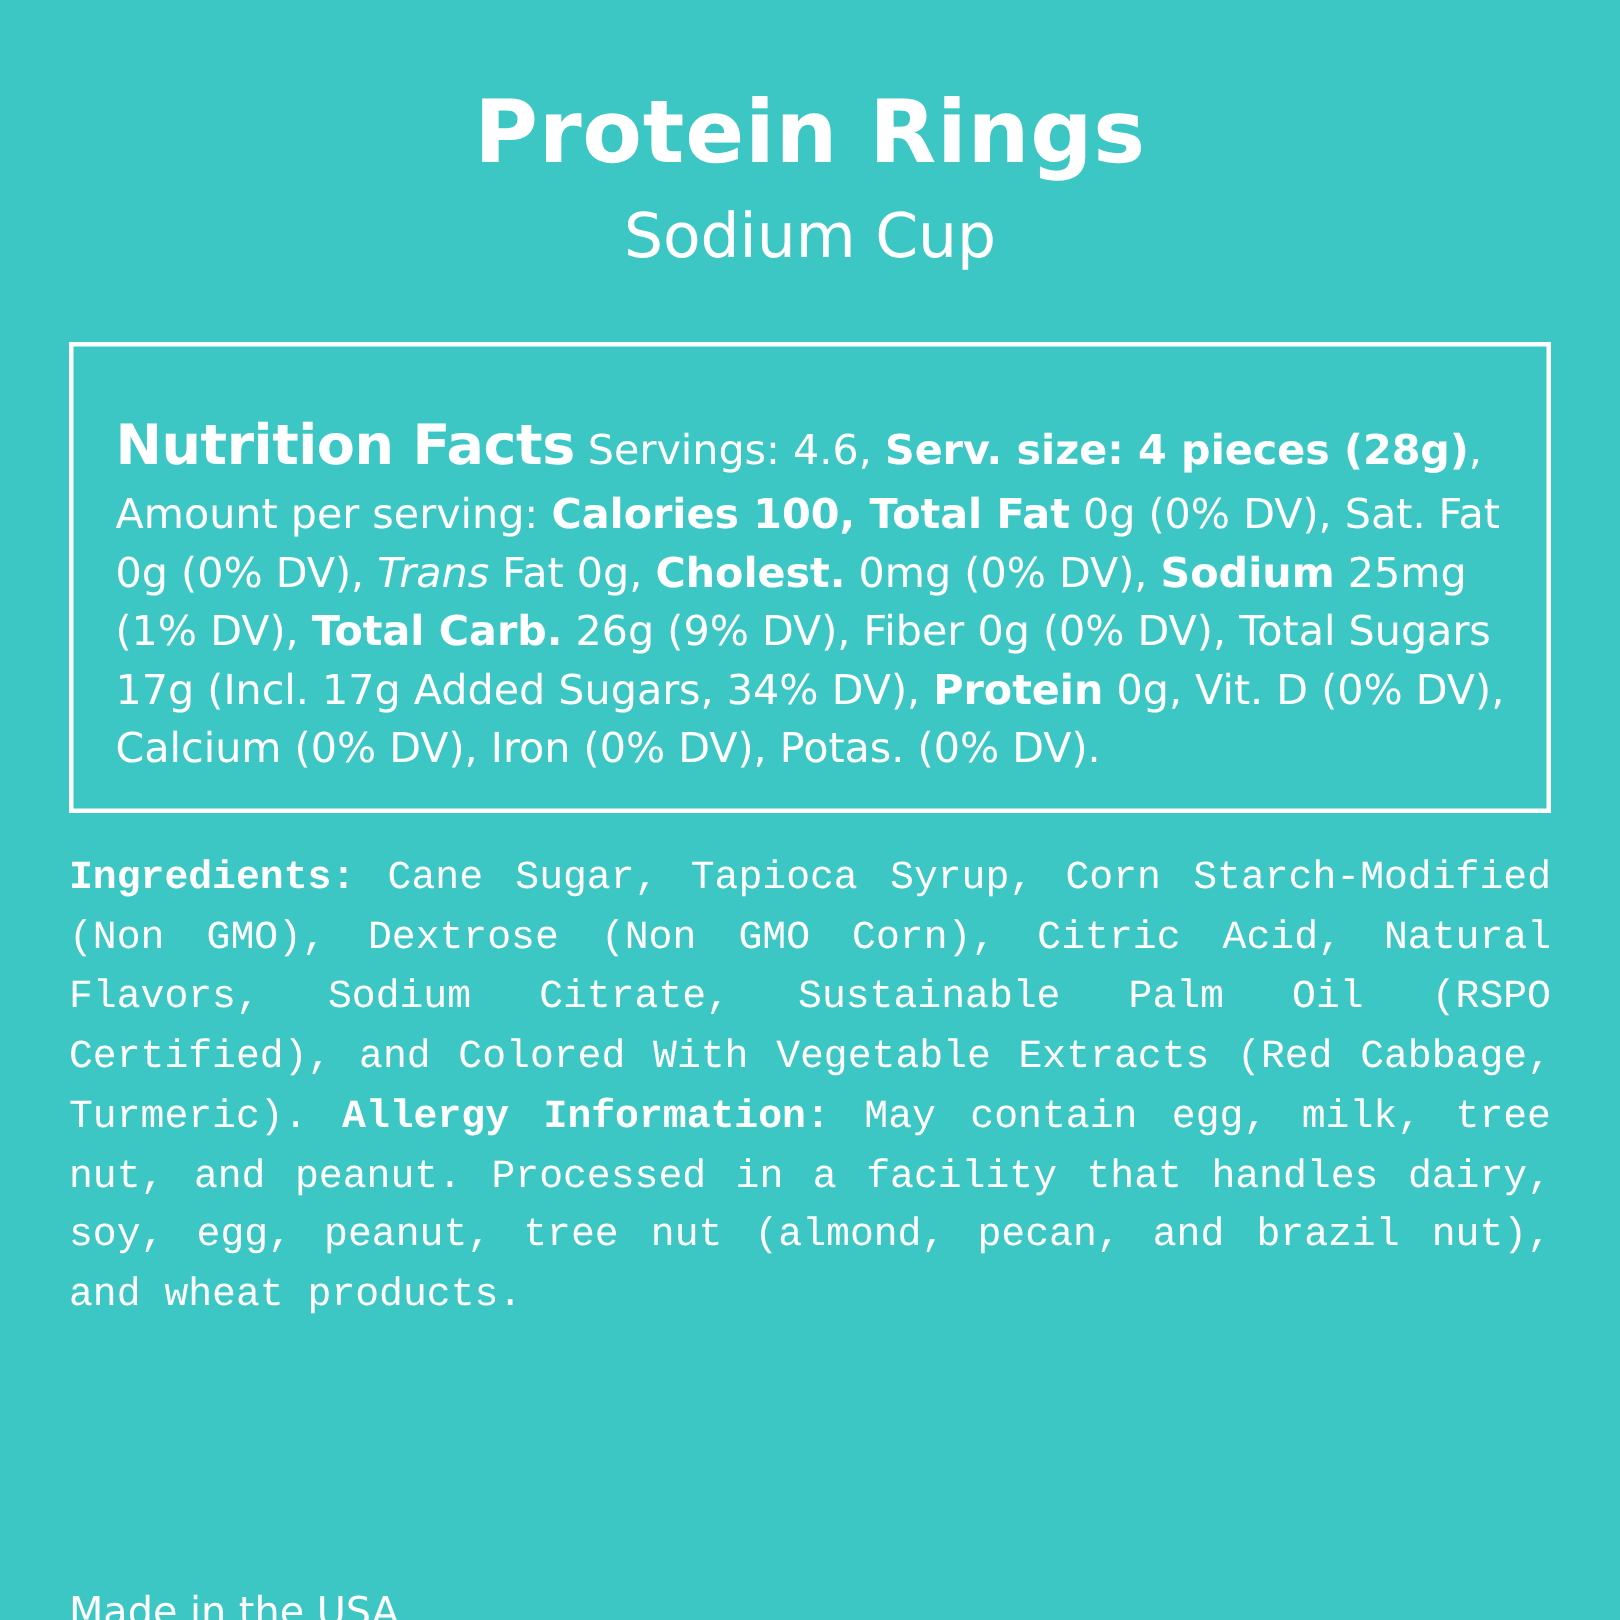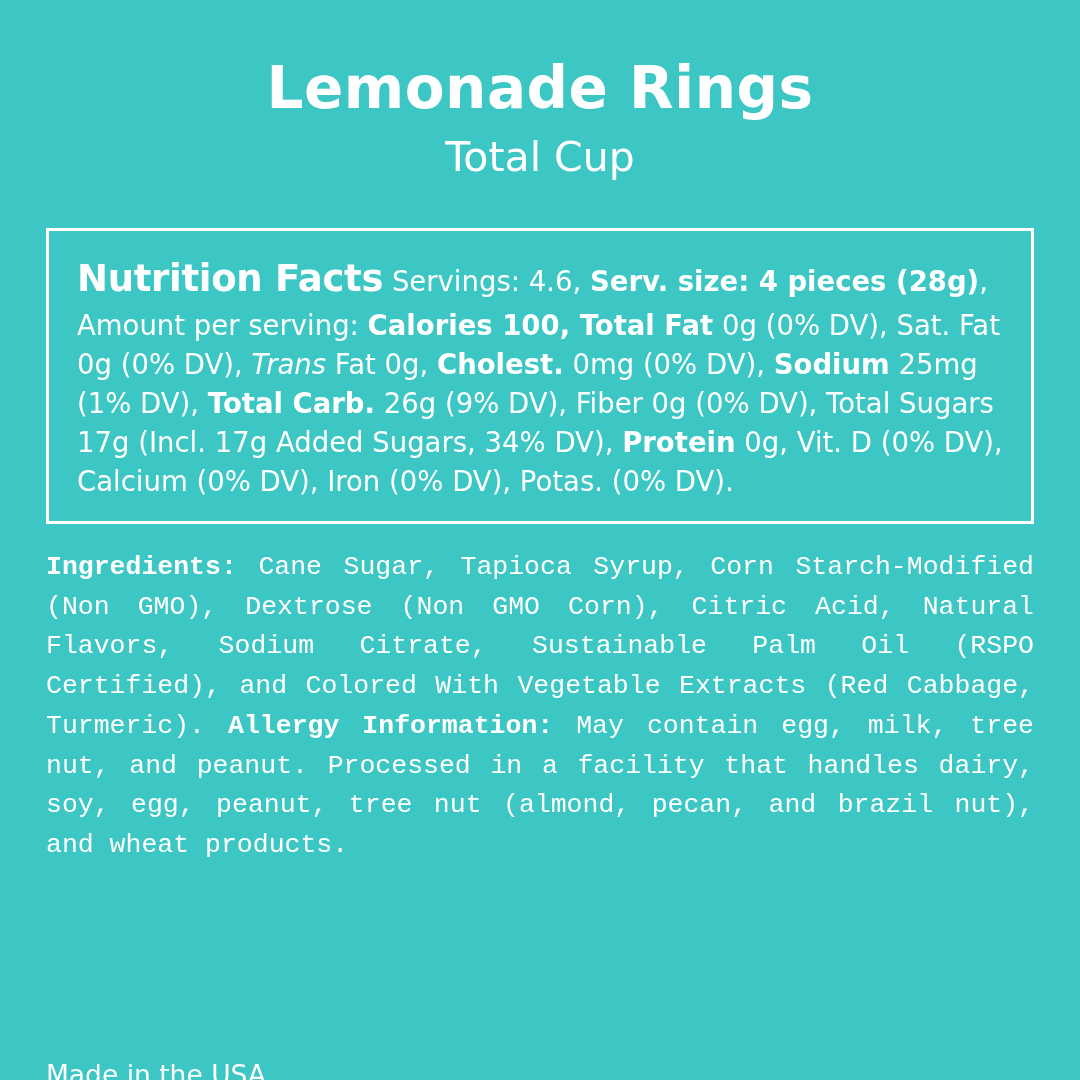--- a/index.html
+++ b/index.html
@@ -35,21 +35,21 @@
     font-size: 41px;
     font-weight: normal;
     line-height: 1.1;
     margin-top: 16px;
     color: #ffffff;
   }
   .nutrition-box {
     margin-top: 48px;
     border: 3px solid #ffffff;
     box-sizing: border-box;
-    padding: 22px 24px 20px 28px;
+    padding: 40px 24px 20px 28px;
   }
   .nutrition-text {
     font-size: 27.5px;
     line-height: 1.42;
     color: #ffffff;
     text-align: left;
   }
   .nf-heading {
     font-size: 37px;
     font-weight: bold;
@@ -75,22 +75,22 @@
     bottom: 48px;
     font-size: 26.5px;
     color: #ffffff;
   }
 </style>
 </head>
 <body>
 
 <div class="page">
 
-  <div class="product-title">Lemonade Rings</div>
-  <div class="product-subtitle">Total Cup</div>
+  <div class="product-title">Protein Rings</div>
+  <div class="product-subtitle">Sodium Cup</div>
 
   <div class="nutrition-box">
     <div class="nutrition-text">
       <span class="nf-heading">Nutrition Facts</span> <span>Servings: 4.6,</span> <span class="b">Serv. size: 4 pieces (28g)</span><span>, Amount per serving: </span><span class="b">Calories 100, Total Fat</span><span> 0g (0% DV), Sat. Fat 0g (0% DV), </span><span class="i">Trans</span><span> Fat 0g, </span><span class="b">Cholest.</span><span> 0mg (0% DV), </span><span class="b">Sodium</span><span> 25mg (1% DV), </span><span class="b">Total Carb.</span><span> 26g (9% DV), Fiber 0g (0% DV), Total Sugars 17g (Incl. 17g Added Sugars, 34% DV), </span><span class="b">Protein</span><span> 0g, Vit. D (0% DV), Calcium (0% DV), Iron (0% DV), Potas. (0% DV).</span>
     </div>
   </div>
 
   <div class="ingredients">
     <span class="b">Ingredients:</span><span> Cane Sugar, Tapioca Syrup, Corn Starch-Modified (Non GMO), Dextrose (Non GMO Corn), Citric Acid, Natural Flavors, Sodium Citrate, Sustainable Palm Oil (RSPO Certified), and Colored With Vegetable Extracts (Red Cabbage, Turmeric). </span><span class="b">Allergy Information:</span><span> May contain egg, milk, tree nut, and peanut. Processed in a facility that handles dairy, soy, egg, peanut, tree nut (almond, pecan, and brazil nut), and wheat products.</span>
   </div>

